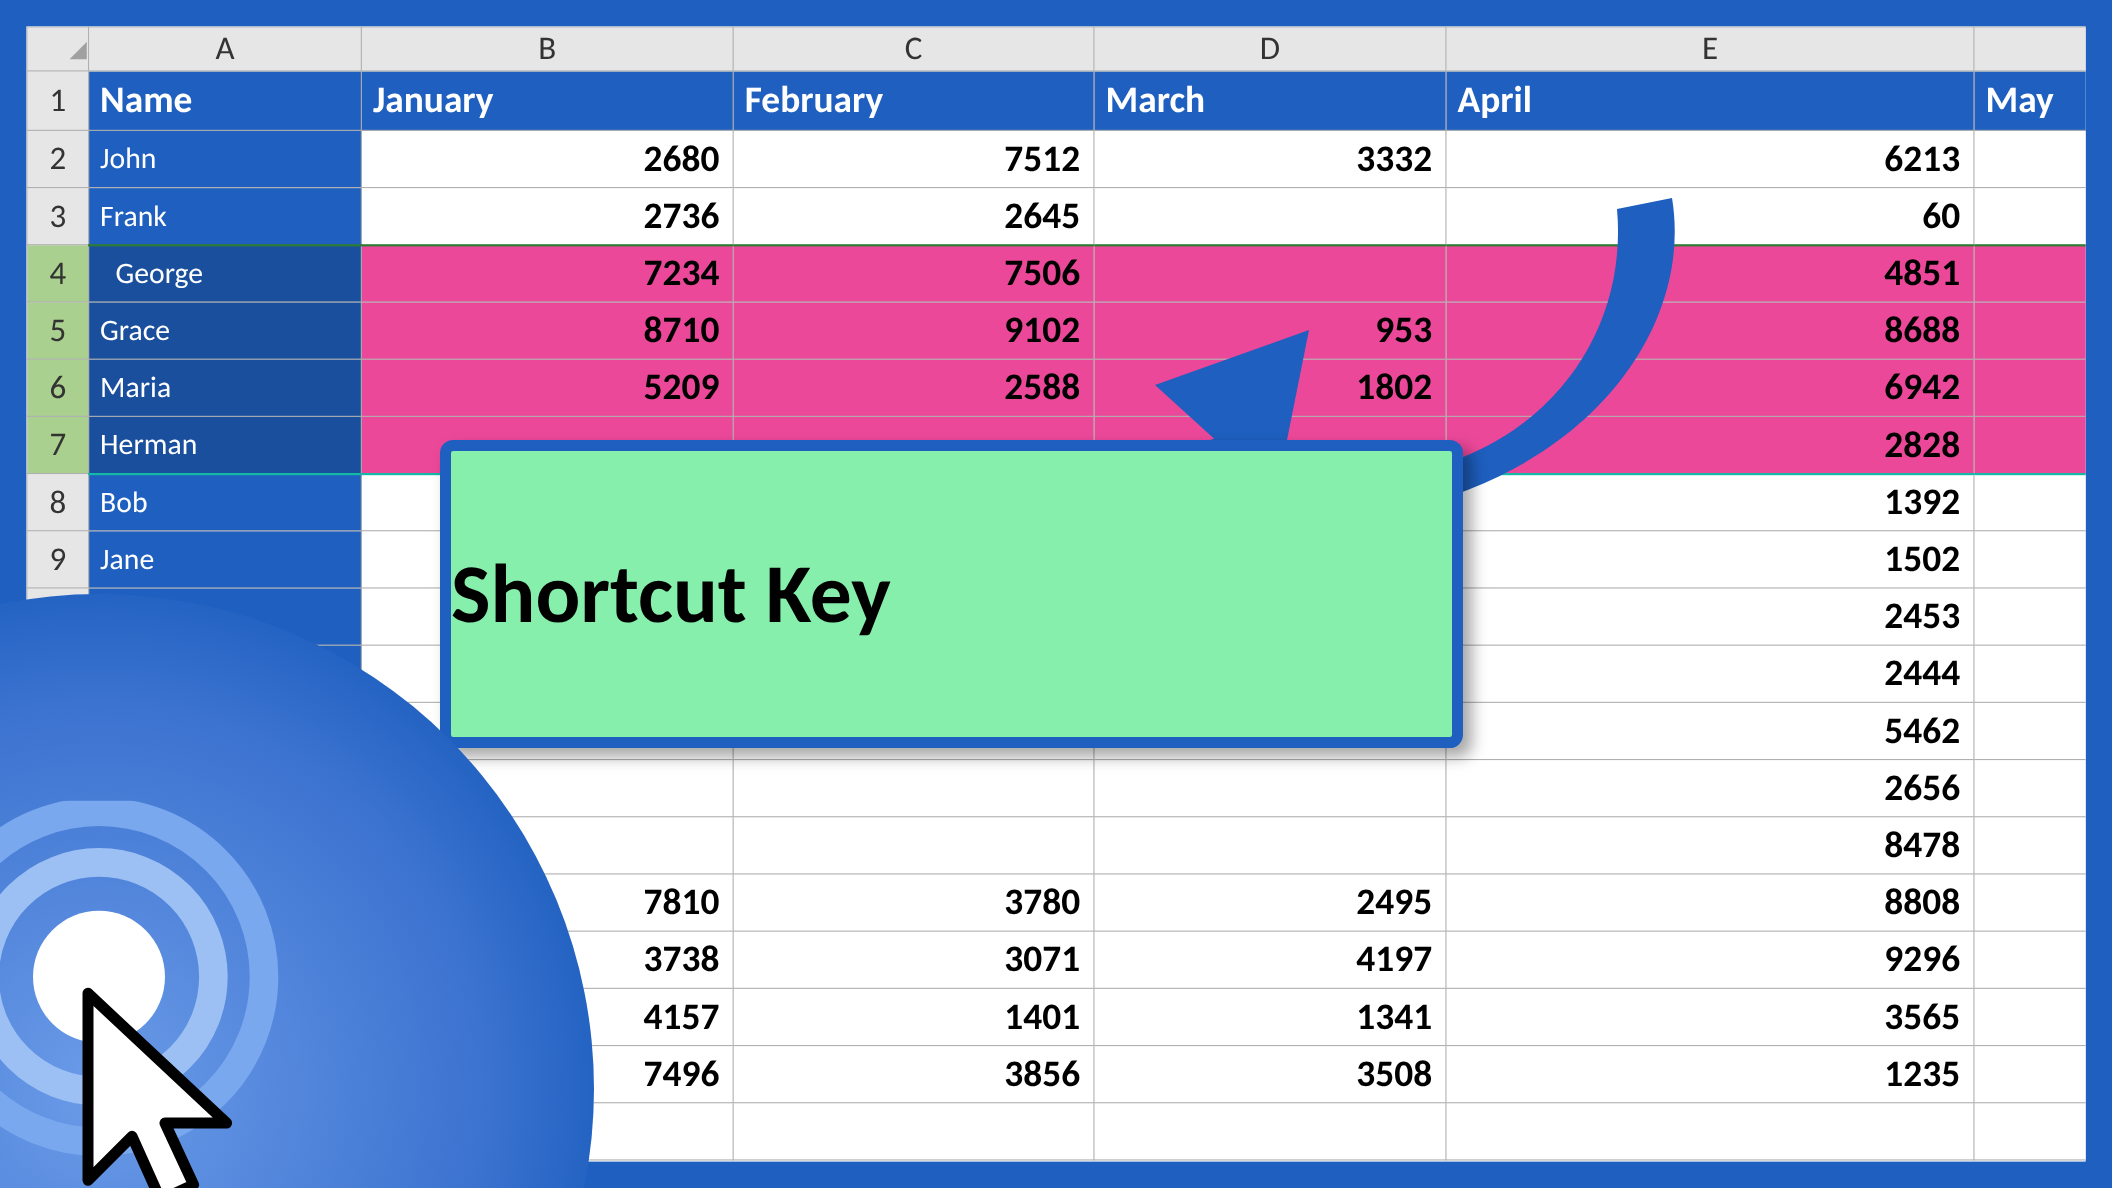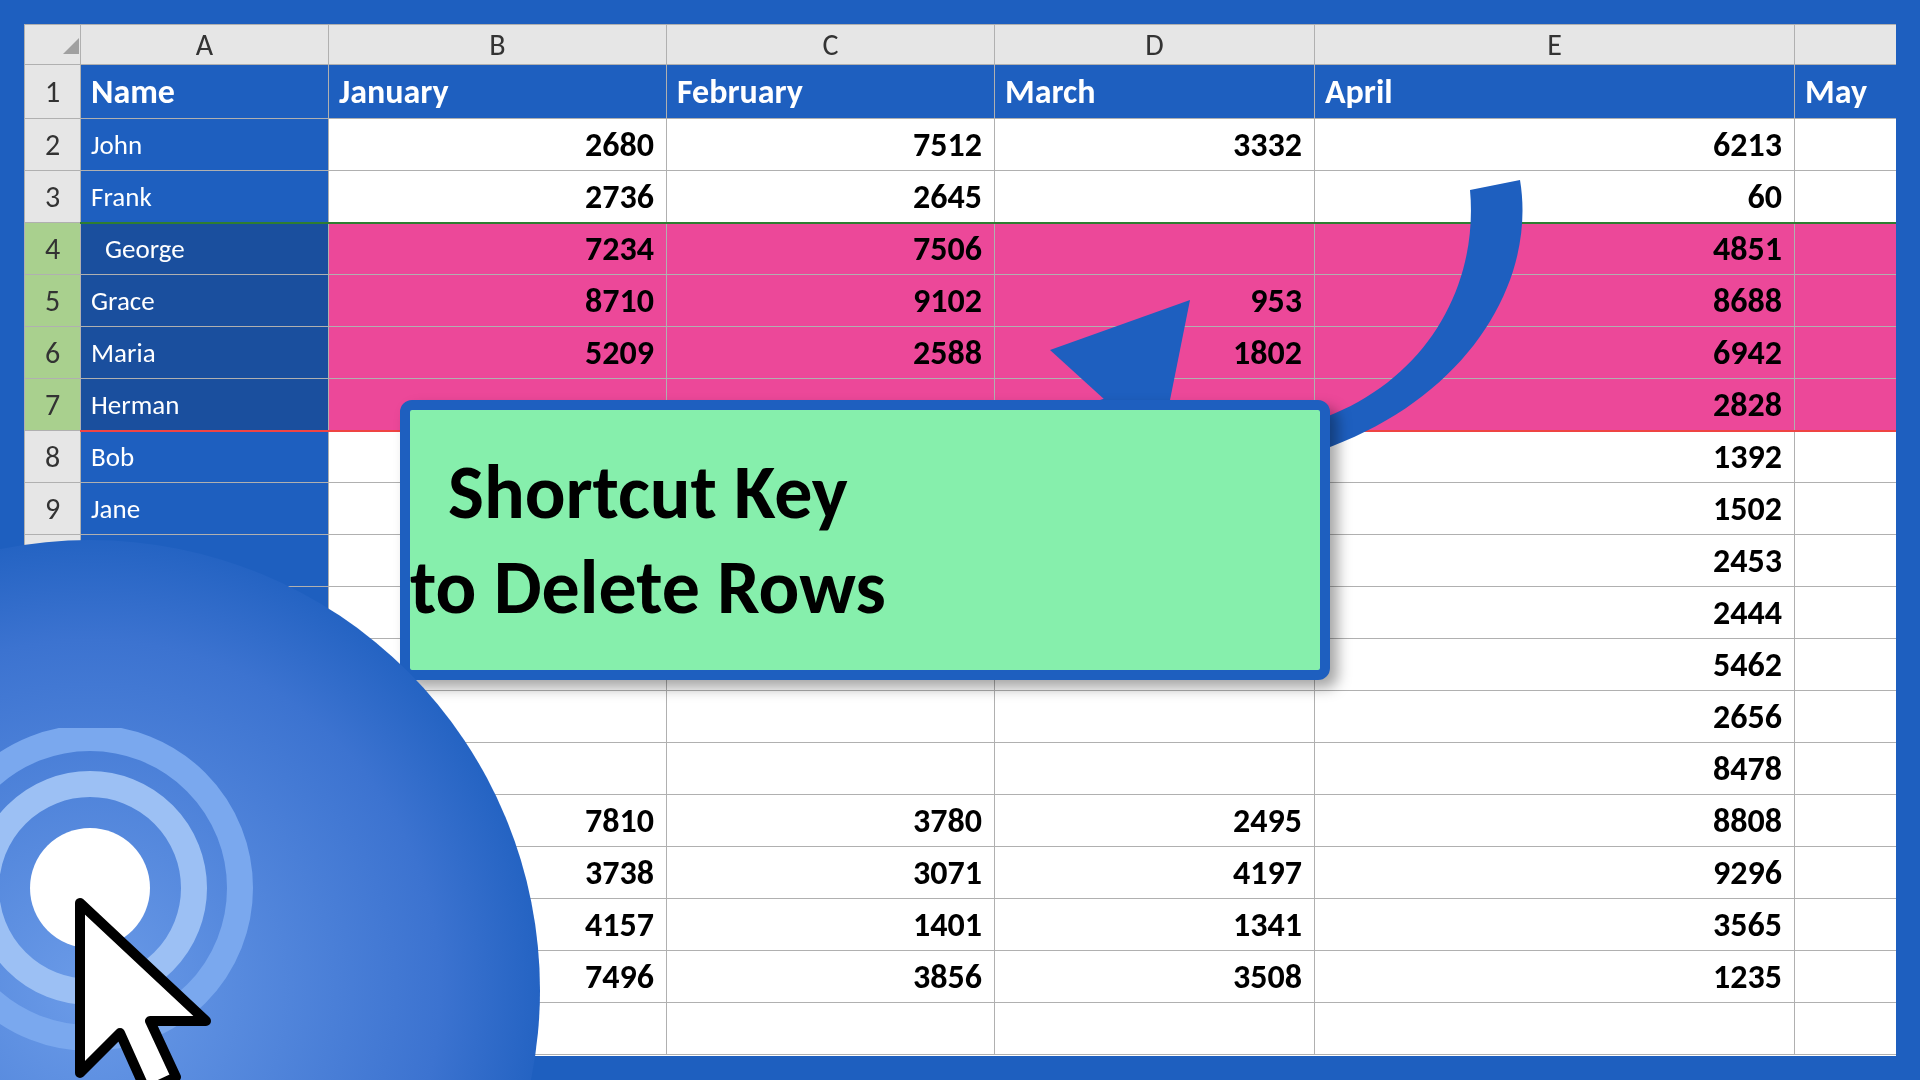--- a/index.html
+++ b/index.html
@@ -40,21 +40,21 @@
     background:#1e5fbf; color:#fff; font-weight:400; font-size:27px;
     padding:4px 10px; text-align:left;
   }
   td.name.sel { background:#1a4f9e; }
   td.val {
     background:#fff; color:#000; font-weight:700; font-size:34px;
     padding:2px 12px; text-align:right; height:52px;
   }
   td.val.sel { background:#ec4899; }
   tr.sel-top td.val.sel, tr.sel-top td.name.sel { border-top:2px solid #2e7d32;padding-left:24px; }
-  tr.sel-bot td.val.sel, tr.sel-bot td.name.sel { border-bottom:2px solid #ef4444; }
+  tr.sel-bot td.val.sel, tr.sel-bot td.name.sel { border-bottom:2px solid #14b8a6; }
 
   .callout {
     position:absolute; left:400px; top:400px; width:930px; height:280px;
     background:#86efac; border:10px solid #1e5fbf; border-radius:12px;
     box-shadow: 8px 8px 14px rgba(0,0,0,0.35);
     display:flex; align-items:center; 
     font-size:76px; font-weight:600; color:#000; text-align:center;
     line-height:1.25; z-index:20;
   }
   .arrow { position:absolute; left:1040px; top:120px; z-index:15; pointer-events:none;}
@@ -276,21 +276,20 @@
            C 130 360, 70 340, 30 290
            L 90 270
            C 120 310, 180 322, 240 310
            C 370 285, 440 180, 430 70 Z" fill="#1e5fbf"></path>
   <path d="M 10 230 L 150 180 L 120 330 Z" fill="#1e5fbf"></path>
 </svg>
 
 <div class="callout">
   <div>
     <div>Shortcut Key</div>
-    <div>to Delete Rows</div>
   </div>
 </div>
 
 <div class="logo-wrap">
   <div class="logo-bg"></div>
   <svg class="logo-inner" width="380" height="380" viewBox="0 0 380 380">
     <circle cx="190" cy="160" r="150" fill="none" stroke="#7aa8ee" stroke-width="26"></circle>
     <circle cx="190" cy="160" r="104" fill="none" stroke="#9cc0f4" stroke-width="26"></circle>
     <circle cx="190" cy="160" r="60" fill="#ffffff"></circle>
     <g transform="translate(180,175)">

